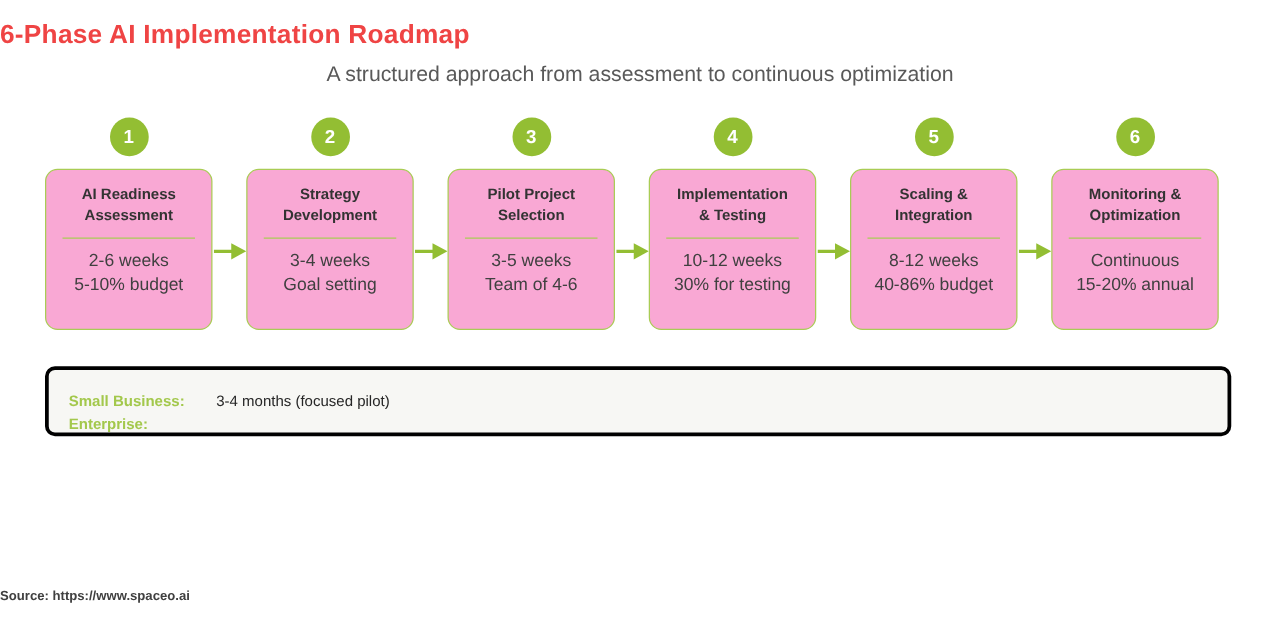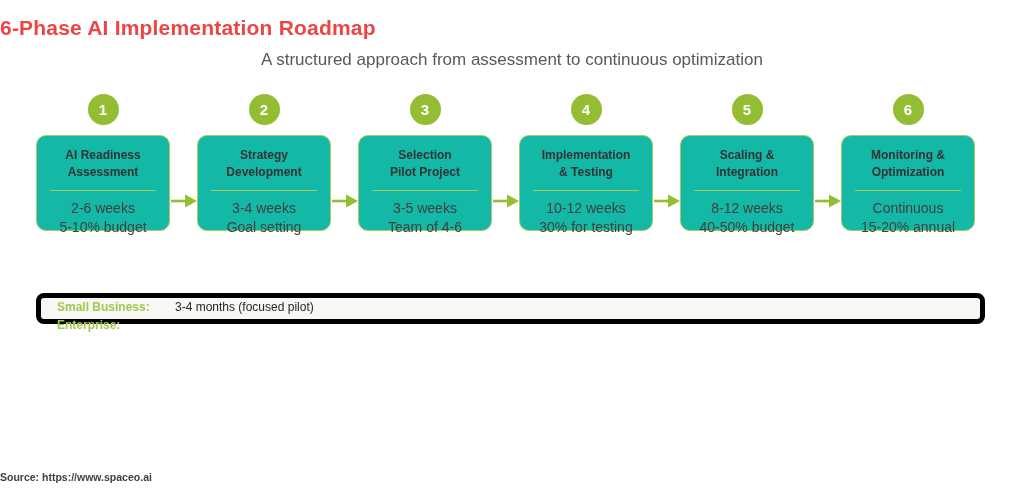--- a/index.html
+++ b/index.html
@@ -27,47 +27,47 @@
     display: flex; flex-direction: column; align-items: center;
   }
   .badge {
     width: 31px; height: 31px; border-radius: 50%;
     background: #93BE33;
     color: #ffffff; font-weight: bold; font-size: 15px;
     display: flex; align-items: center; justify-content: center;
     margin-bottom: 10px;
   }
   .card {
-    width: 134px; height: 96px;
-    background: #14b8a6;
+    width: 134px; height: 129px;
+    background: #f9a8d4;
     border: 1.5px solid #A9CC55;
     border-radius: 10px;
     padding-top: 11px;
     text-align: center;
   }
   .card-title {
     font-size: 12px; font-weight: bold; color: #333333; line-height: 17px;
   }
   .card-divider {
     height: 0; border-top: 1.5px solid #A9CC55;
     margin: 9px 13px 8px 13px;
   }
   .card-line { font-size: 14px; color: #404040; line-height: 19px; }
 
   .arrow-cell {
     flex: 1 1 auto; display: flex; justify-content: center;
     margin-top: 99px;
   }
 
   .timeline-box {
-    position: absolute; top: 293px; left: 36px; width: 949px; height: 31px;
+    position: absolute; top: 293px; left: 36px; width: 949px; height: 56px;
     background: #F7F7F4;
-    border: 5px solid #000000;
+    border: 3px solid #000000;
     border-radius: 8px;
-    padding: 0 0 0 16px;
+    padding: 16px 0 0 16px;
   }
   .timeline-row { display: flex; line-height: 18px; }
   .timeline-label {
     width: 118px; flex: 0 0 118px;
     font-size: 12px; font-weight: bold; color: #A3C84C;
   }
   .timeline-value { font-size: 12px; color: #262626; }
 
   .source {
     position: absolute; bottom: 16px; left: 0; width: 100%;
@@ -121,22 +121,22 @@
       <svg width="26" height="16" viewBox="0 0 26 16">
         <line x1="0" y1="8" x2="15" y2="8" stroke="#93BE33" stroke-width="2.6"></line>
         <polygon points="14,1.5 26,8 14,14.5" fill="#93BE33"></polygon>
       </svg>
     </div>
 
     <div class="phase">
       <div class="badge">3</div>
       <div class="card">
         <div class="card-title">
+          <div>Pilot Project</div>
           <div>Selection</div>
-          <div>Pilot Project</div>
         </div>
         <div class="card-divider"></div>
         <div class="card-line">3-5 weeks</div>
         <div class="card-line">Team of 4-6</div>
       </div>
     </div>
 
     <div class="arrow-cell">
       <svg width="26" height="16" viewBox="0 0 26 16">
         <line x1="0" y1="8" x2="15" y2="8" stroke="#93BE33" stroke-width="2.6"></line>
@@ -166,21 +166,21 @@
 
     <div class="phase">
       <div class="badge">5</div>
       <div class="card">
         <div class="card-title">
           <div>Scaling &amp;</div>
           <div>Integration</div>
         </div>
         <div class="card-divider"></div>
         <div class="card-line">8-12 weeks</div>
-        <div class="card-line">40-50% budget</div>
+        <div class="card-line">40-86% budget</div>
       </div>
     </div>
 
     <div class="arrow-cell">
       <svg width="26" height="16" viewBox="0 0 26 16">
         <line x1="0" y1="8" x2="15" y2="8" stroke="#93BE33" stroke-width="2.6"></line>
         <polygon points="14,1.5 26,8 14,14.5" fill="#93BE33"></polygon>
       </svg>
     </div>
 

